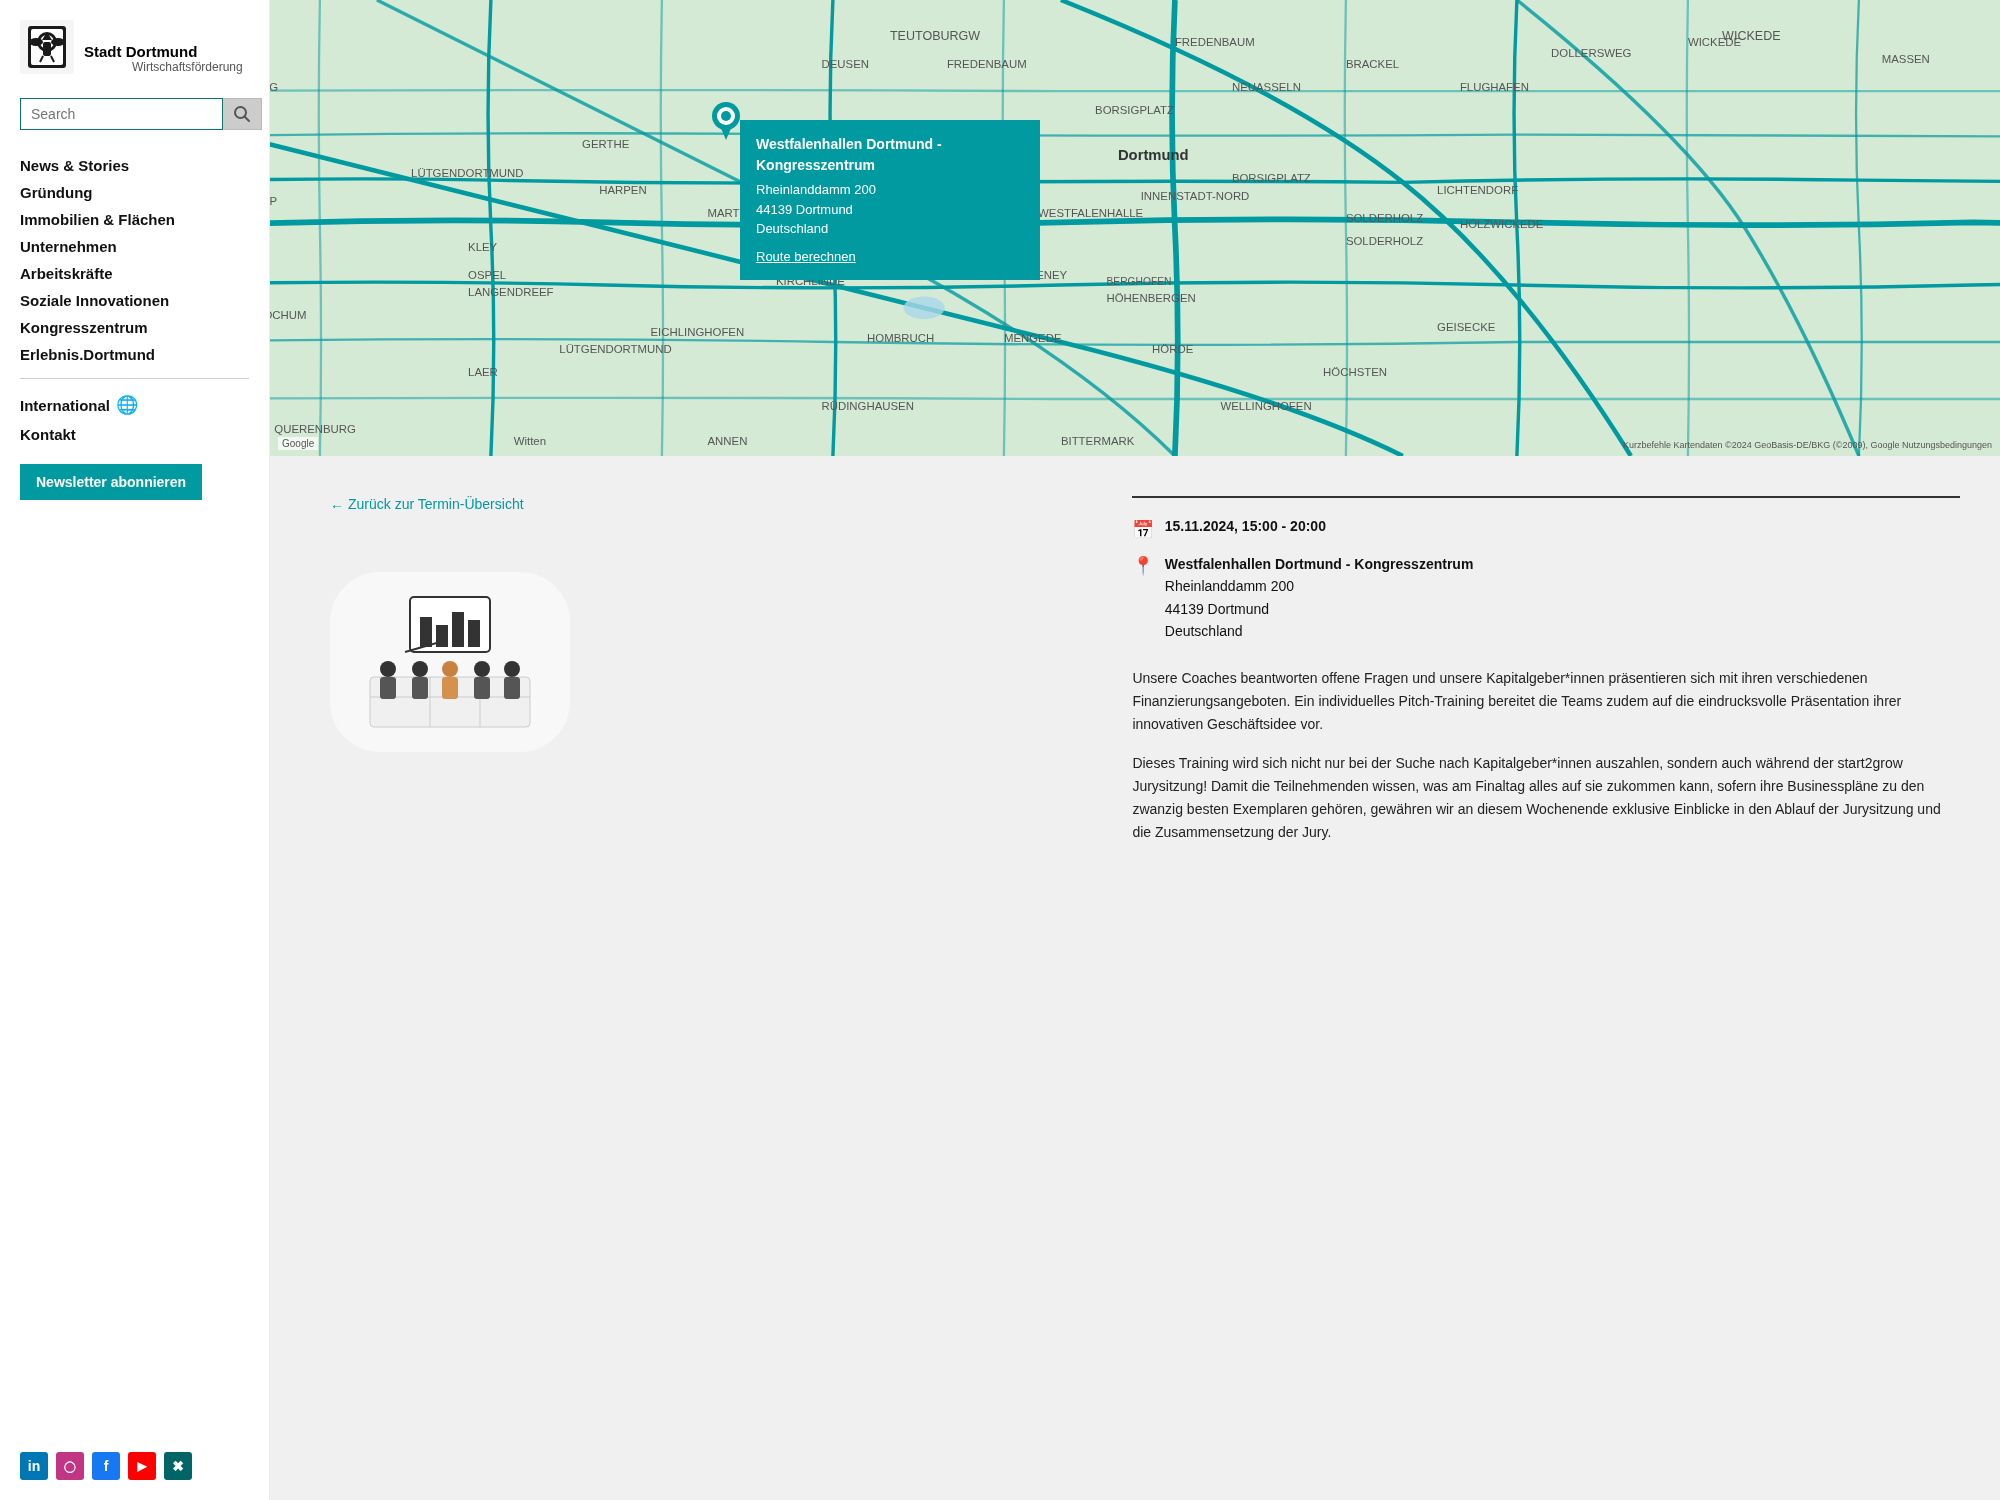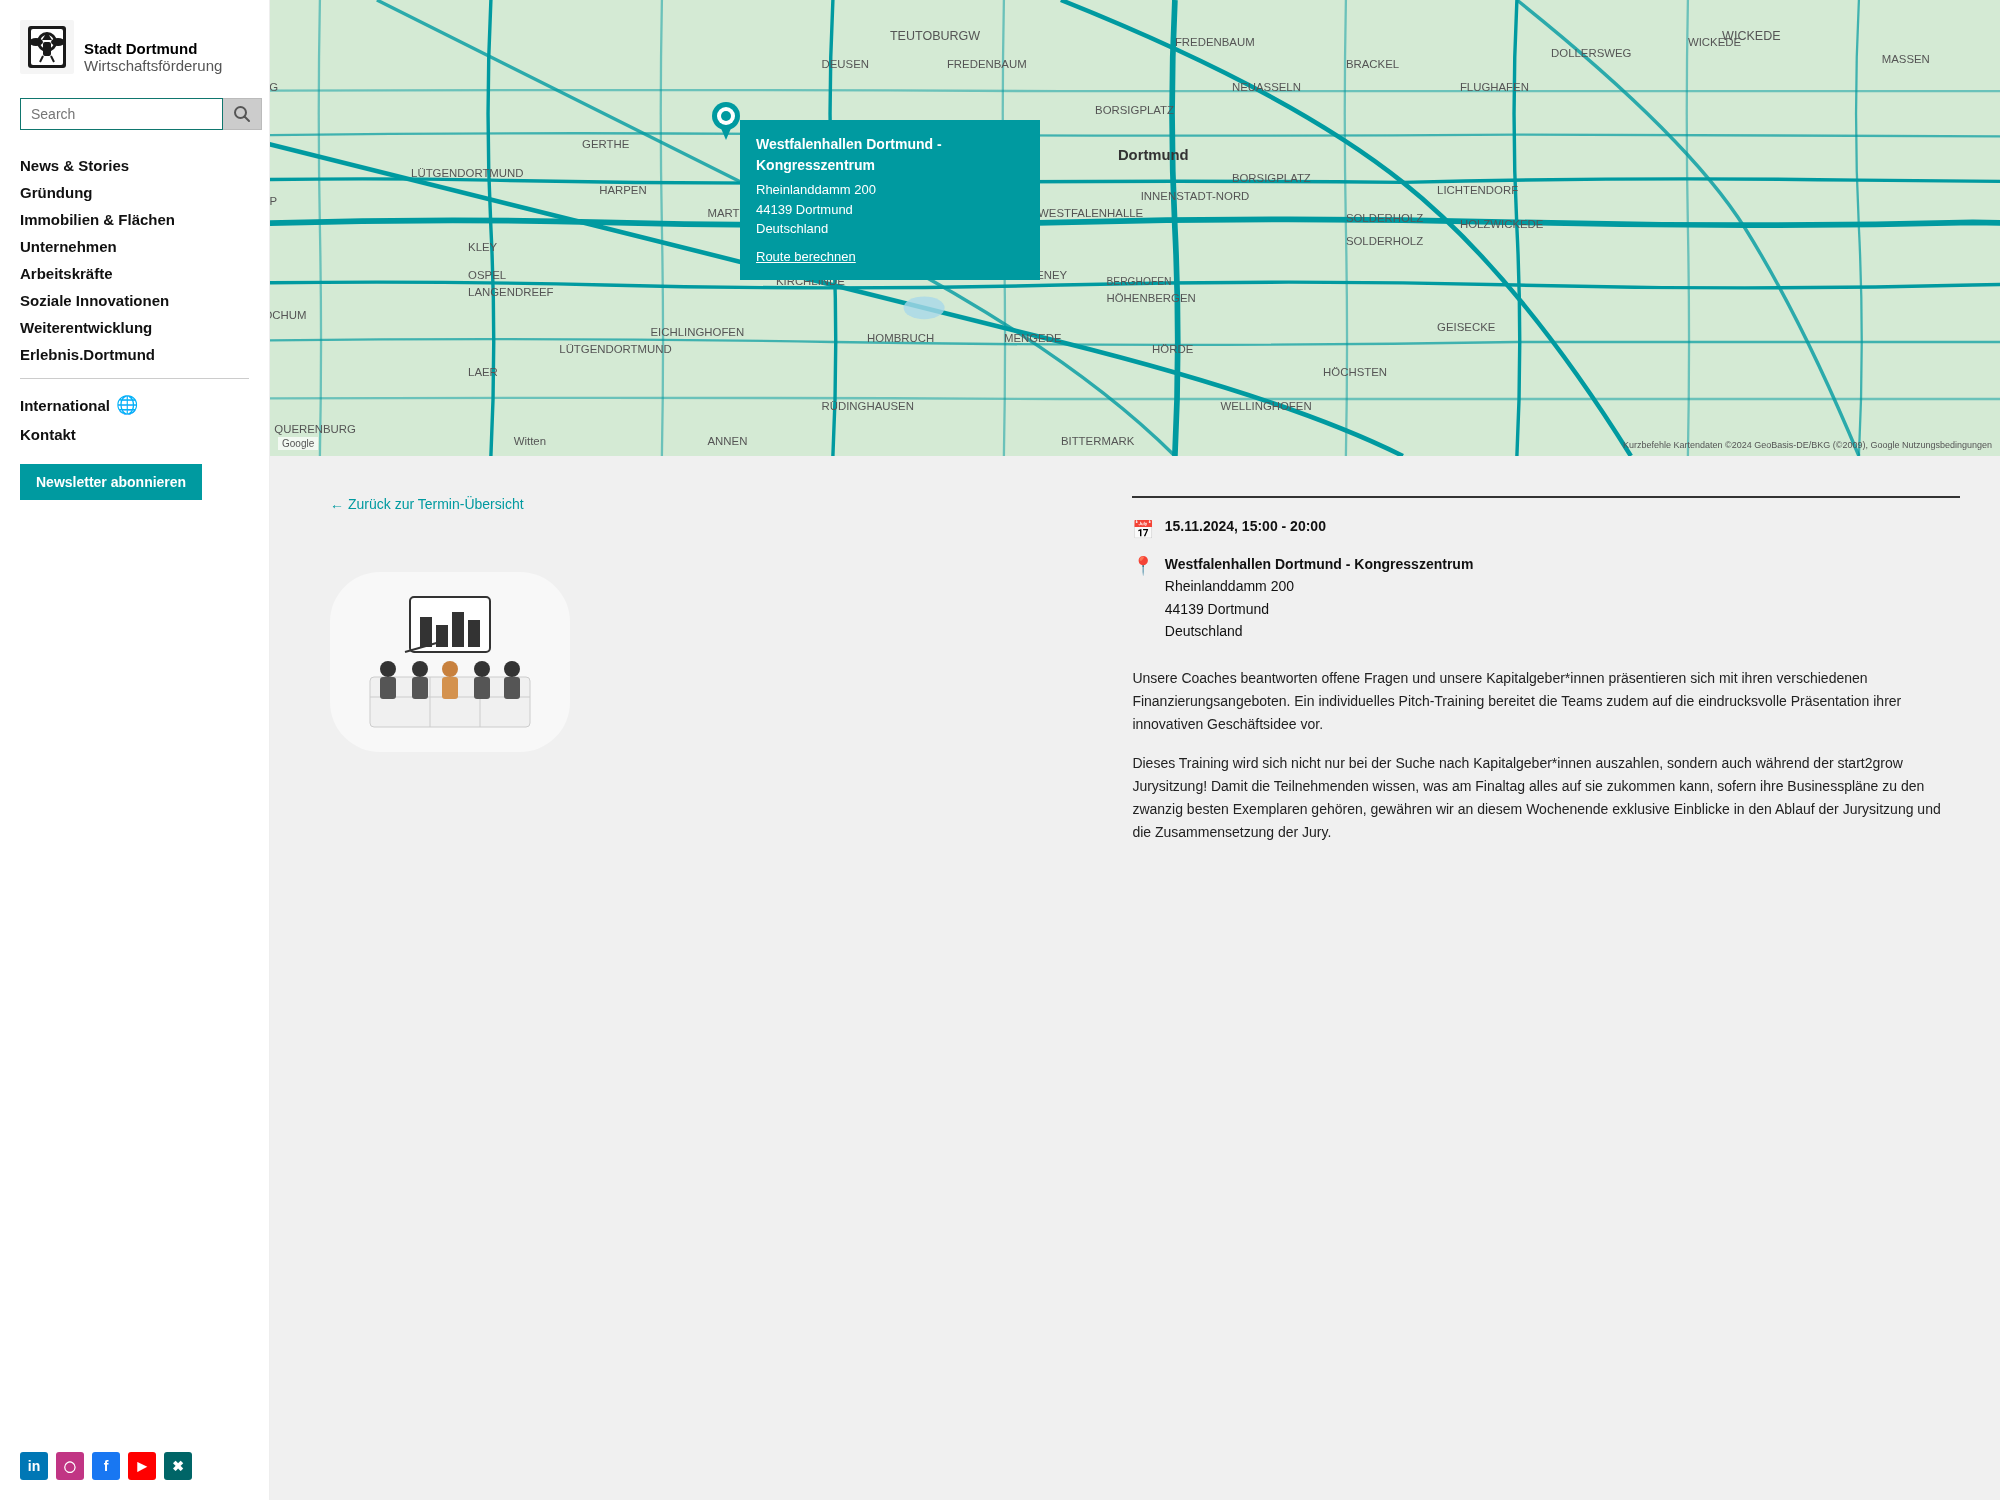--- a/index.html
+++ b/index.html
@@ -21,21 +21,21 @@
       margin-bottom: 24px;
     }
     #logo-icon {
       width: 54px;
       height: 54px;
       margin-right: 10px;
       flex-shrink: 0;
     }
     #logo-text-block { display: flex; flex-direction: column; }
     #logo-title { font-weight: bold; font-size: 15px; color: #000; }
-    #logo-subtitle { font-size: 15px; color: #555; }
+    #logo-subtitle { font-size: 12px; color: #555; margin-left: 48px; }
 
     #search-area {
       display: flex;
       align-items: center;
       margin-bottom: 22px;
     }
     #search-input {
       flex: 1;
       border: 1px solid #0f766e;
       padding: 7px 10px;
@@ -299,21 +299,21 @@
     </button>
   </div>
 
   <nav>
     <a class="nav-item">News &amp; Stories</a>
     <a class="nav-item">Gründung</a>
     <a class="nav-item">Immobilien &amp; Flächen</a>
     <a class="nav-item">Unternehmen</a>
     <a class="nav-item">Arbeitskräfte</a>
     <a class="nav-item">Soziale Innovationen</a>
-    <a class="nav-item">Weiterentwicklung</a>
+    <a class="nav-item">Kongresszentrum</a>
     <a class="nav-item">Erlebnis.Dortmund</a>
 
     <hr class="nav-divider">
 
     <a class="nav-item-international">
       <span>International</span>
       <span class="flag">🌐</span>
     </a>
     <a class="nav-item">Kontakt</a>
   </nav>

